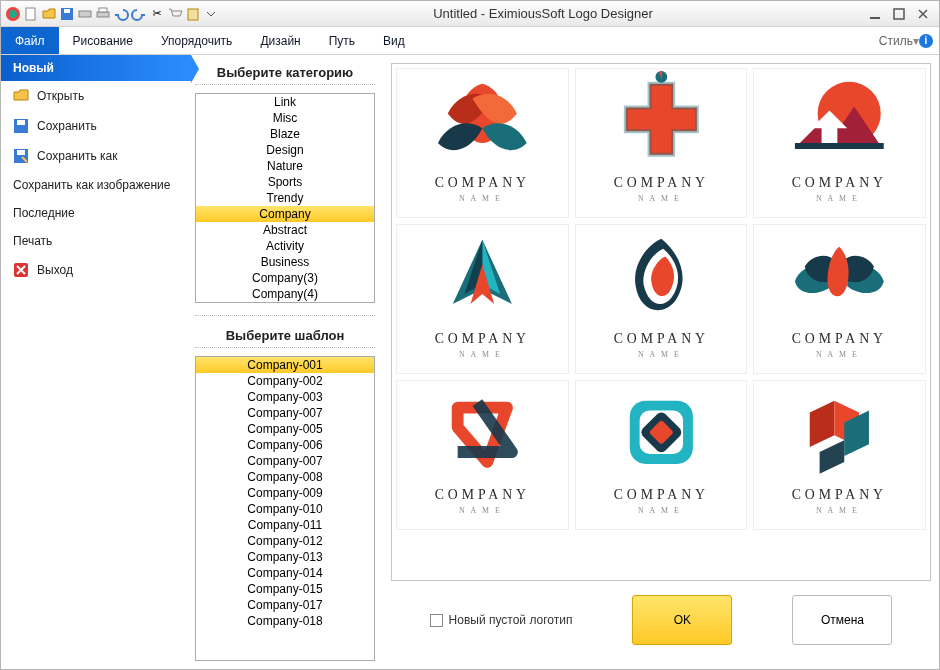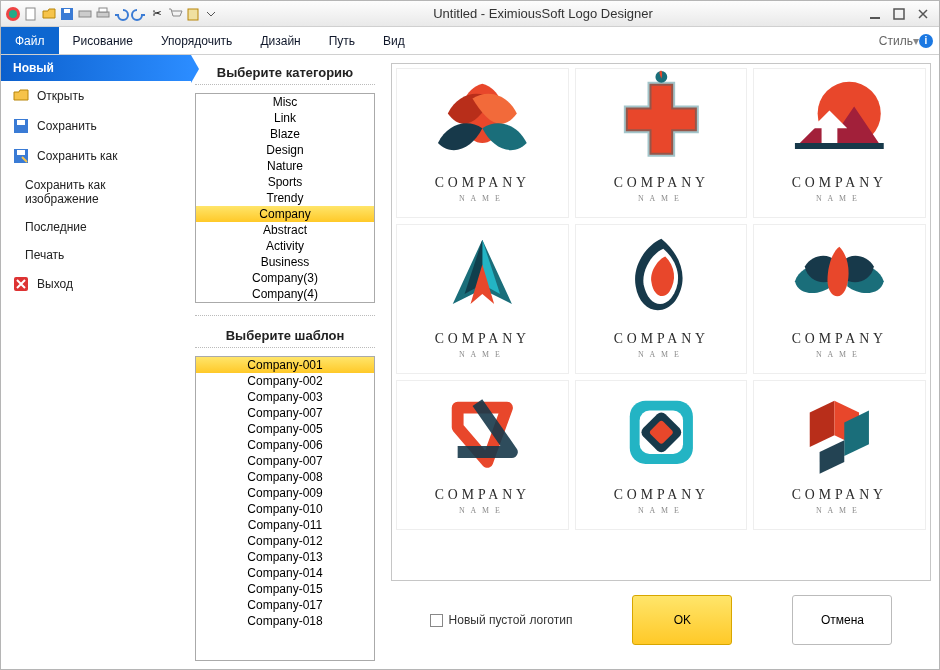--- a/index.html
+++ b/index.html
@@ -15,21 +15,21 @@
   .menu-item { padding: 0 14px; display: flex; align-items: center; color: #0f172a; cursor: pointer; }
   .menu-item.active { background: #0d66d0; color: #fff; }
   .menu-right { margin-left: auto; display: flex; align-items: center; padding-right: 6px; color: #666; }
   .info-circ { width:14px; height:14px; border-radius:50%; background:#1b78e2; color:#fff; display:flex; align-items:center; justify-content:center; font-size:10px; font-weight:bold; }
   .body { flex: 1; display: flex; min-height: 0; }
   .sidebar { width: 190px; background: linear-gradient(to bottom,#fff,#fff); border-right: 0; display: flex; flex-direction: column; }
   .sb-hdr { background: linear-gradient(to right,#0b5fcc,#2b8cff); color: #fff; font-weight: bold; padding: 6px 12px; position: relative; }
   .sb-hdr::after { content:""; position:absolute; right:-8px; top:0; width:0; height:0; border-top:14px solid transparent; border-bottom:14px solid transparent; border-left:8px solid #2b8cff; }
   .sb-item { display: flex; align-items: center; gap: 8px; padding: 7px 12px; color: #222; cursor: pointer; }
   .sb-item .icn { width: 16px; height: 16px; display: flex; align-items: center; justify-content: center; }
-  .sb-item.noicon { padding-left: 24px; }
+  .sb-item.noicon { padding-left: 12px; }
   .main { flex: 1; display: flex; min-height: 0; padding: 8px 8px 8px 4px; }
   .lists-col { width: 180px; display: flex; flex-direction: column; gap: 8px; text-align: center; }
   .lists-col h3 { font-size: 13px; font-weight: bold; color: #222; padding: 2px 0 4px; border-bottom: 1px dotted #bbb; }
   .listbox { position: relative; border: 1px solid #aaa; background: #fff; overflow-y: scroll; }
   .category-box { height: 210px; }
   .template-box { flex: 1; }
   .listbox .opt { padding: 1px 6px; cursor: pointer; white-space: nowrap; }
   .listbox .opt.selected { background: linear-gradient(#ffe56a,#ffc928); }
   .preview-col { flex: 1; display: flex; flex-direction: column; margin-left: 16px; min-width: 0; }
   .preview-wrap { flex: 1; border: 1px solid #c6c6c6; padding: 4px; overflow-y: auto; background: #fff; position: relative; }
@@ -195,22 +195,22 @@
             </svg>
           </span>
         <span>Выход</span>
       </div>
     </div>
 
     <div class="main">
       <div class="lists-col">
         <h3>Выберите категорию</h3>
         <div class="listbox category-box" id="category-list">
+            <div class="opt">Link</div>
             <div class="opt">Misc</div>
-            <div class="opt">Link</div>
             <div class="opt">Blaze</div>
             <div class="opt">Design</div>
             <div class="opt">Nature</div>
             <div class="opt">Sports</div>
             <div class="opt">Trendy</div>
             <div class="opt selected">Company</div>
             <div class="opt">Abstract</div>
             <div class="opt">Activity</div>
             <div class="opt">Business</div>
             <div class="opt">Company(3)</div>

